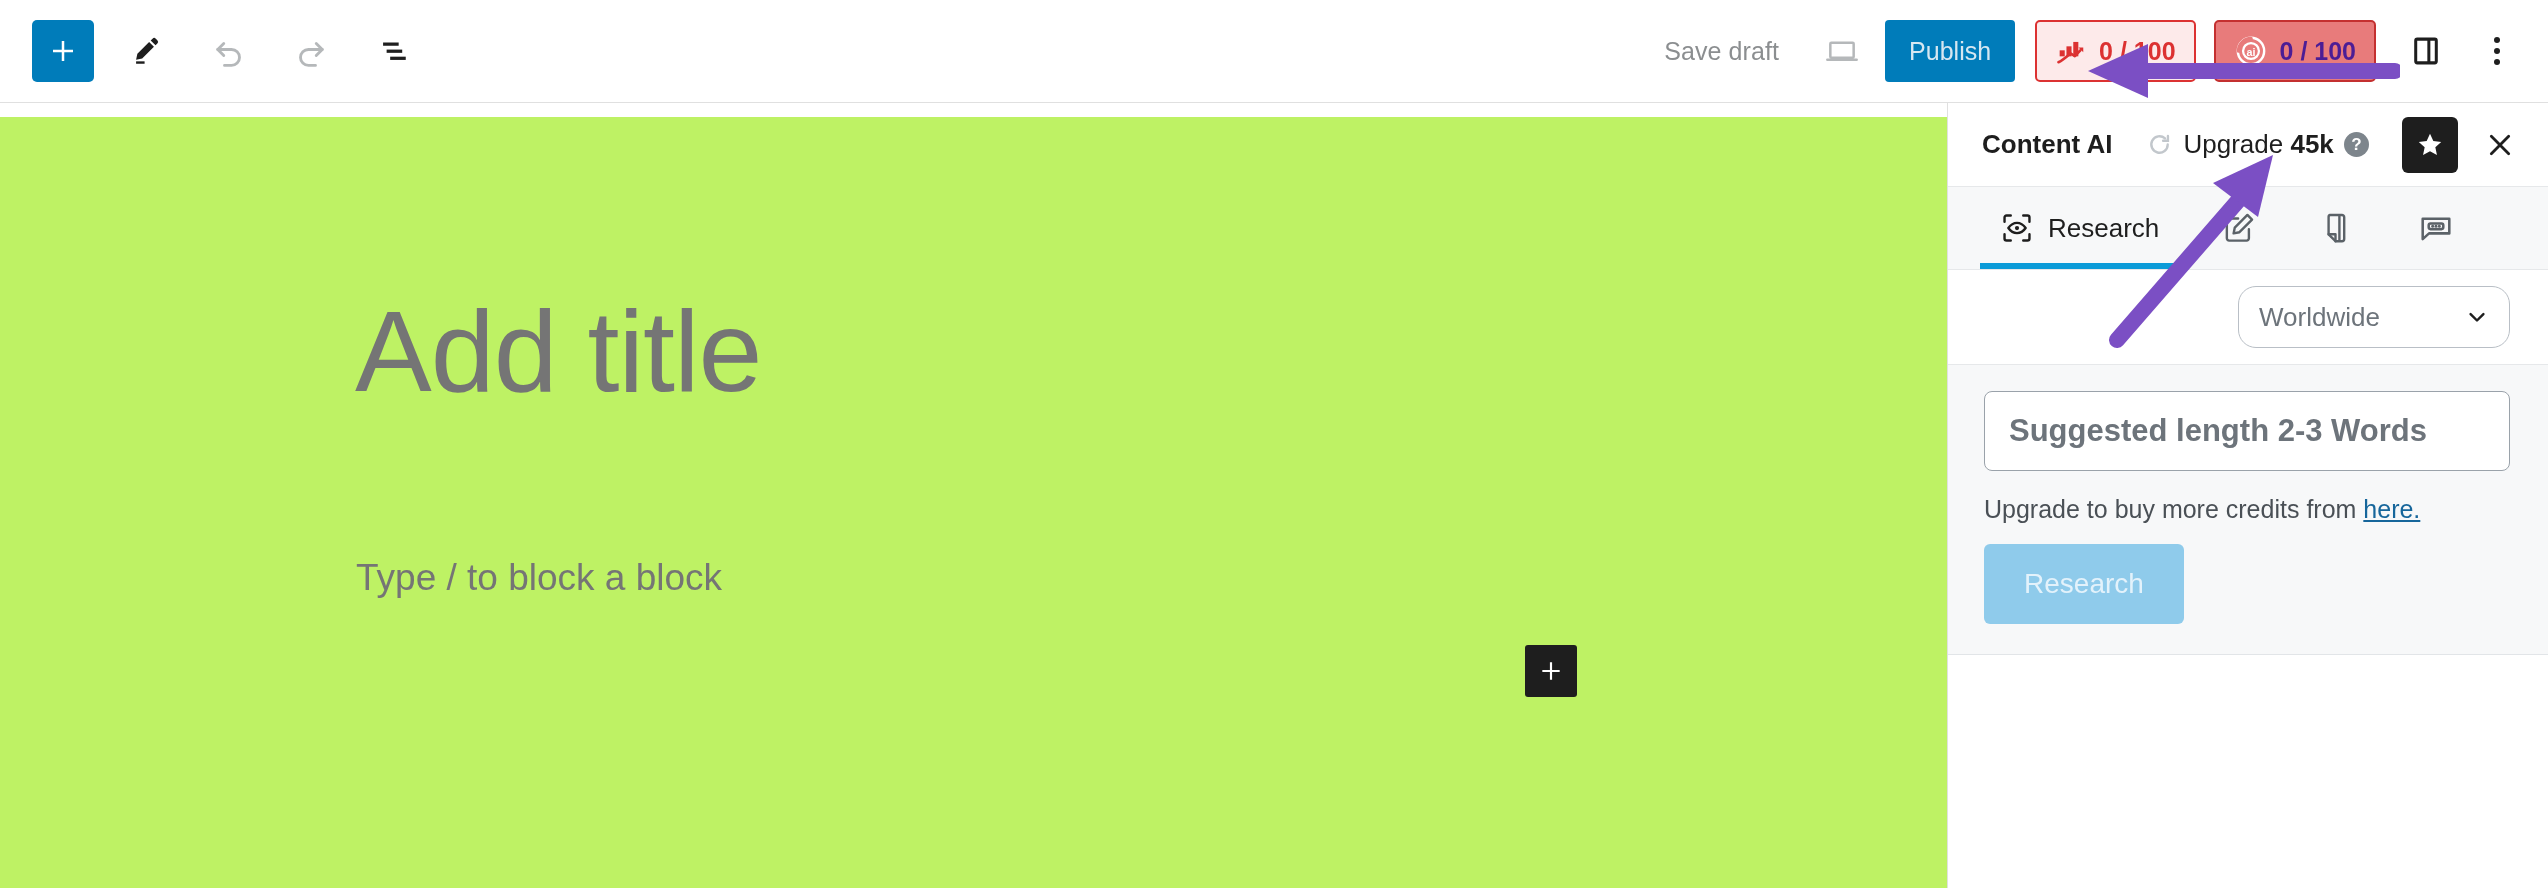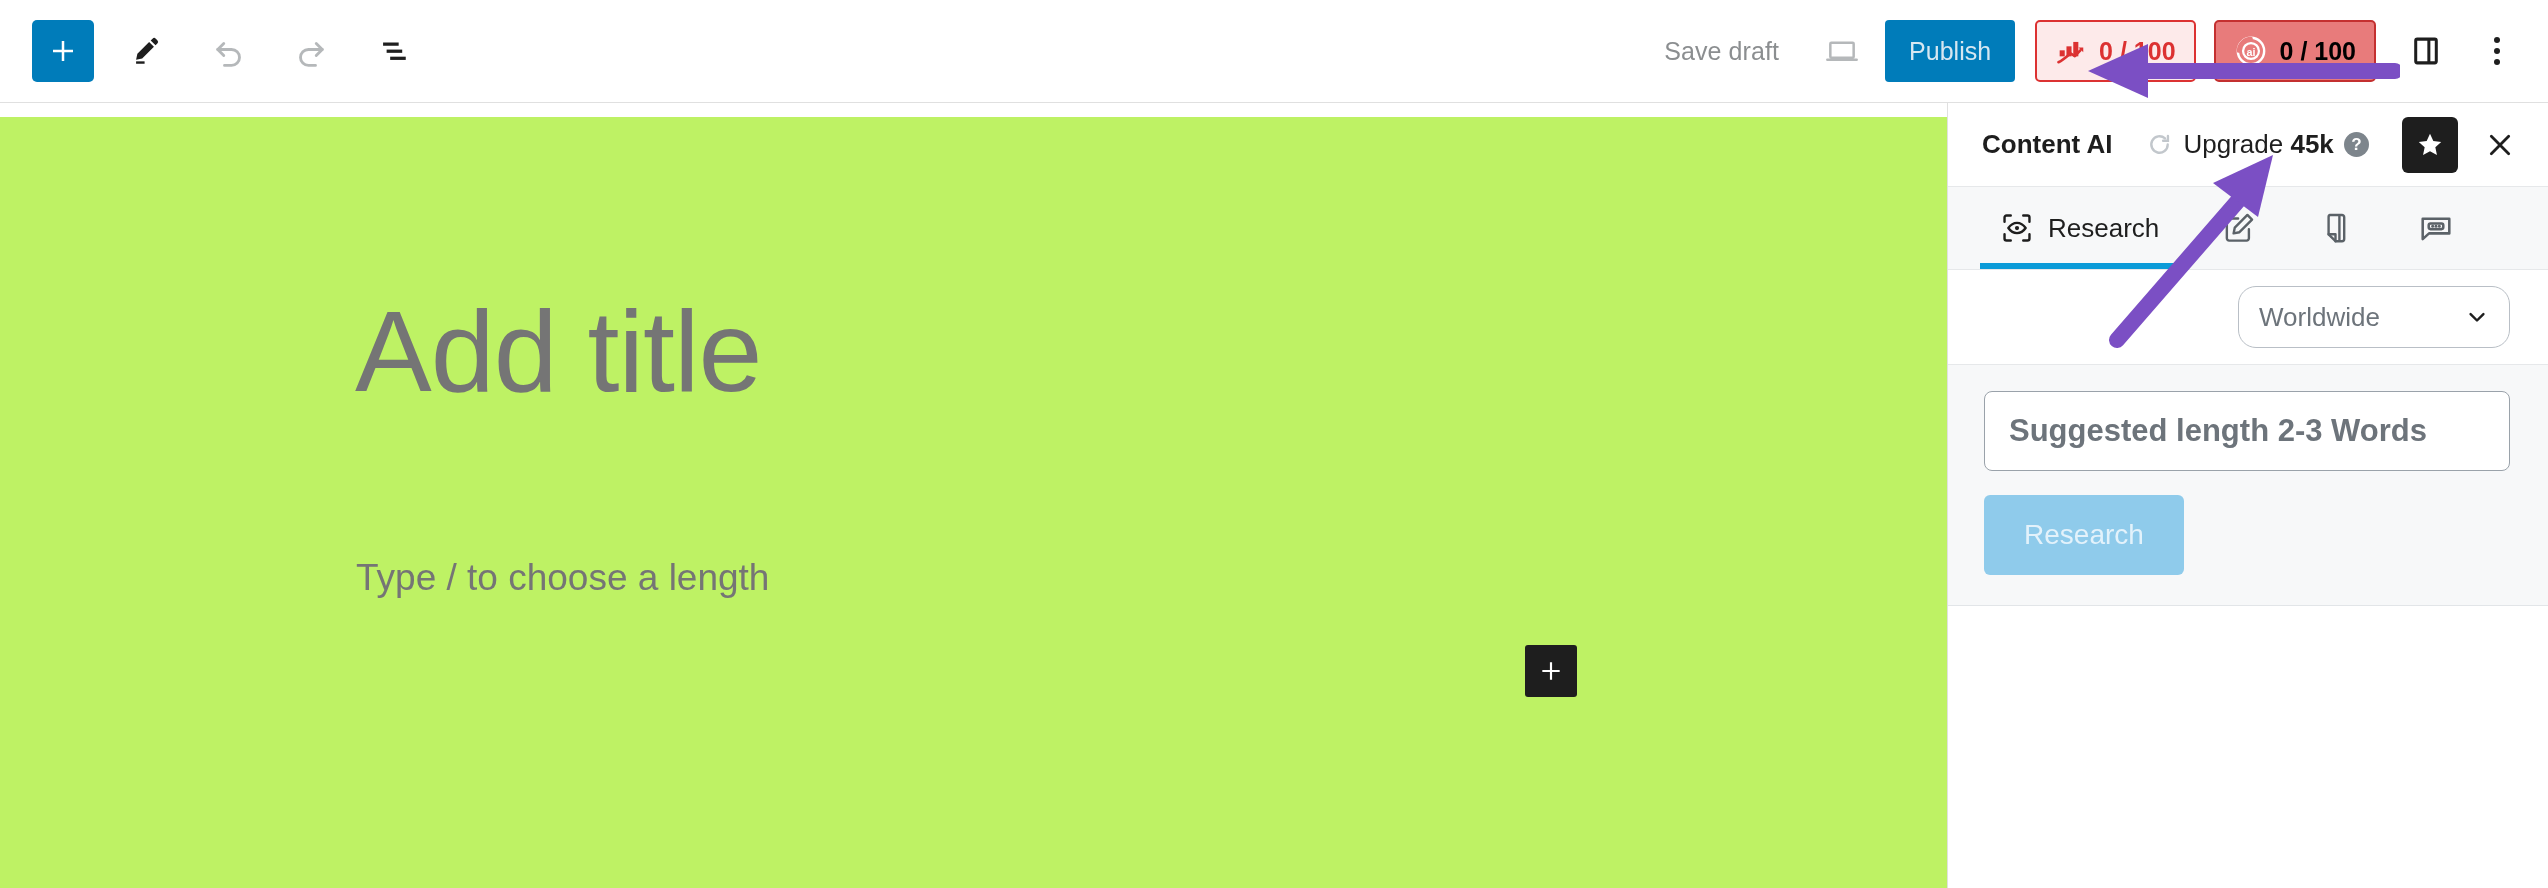--- a/index.html
+++ b/index.html
@@ -100,21 +100,21 @@
   }
   .score-seo {
     background: #fdeaea;
     border: 2px solid #dc3232;
     color: #dc3232;
     margin-right: 18px;
   }
   .score-ai {
     background: #e87b7b;
     border: 2px solid #c43030;
-    color: #000000;
+    color: #4c1d95;
     margin-right: 22px;
   }
   .sidebar-toggle-btn {
     width: 56px; height: 62px;
     display: flex; align-items: center; justify-content: center;
     cursor: pointer;
     margin-right: 18px;
   }
   .kebab-btn {
     width: 50px; height: 62px;
@@ -433,21 +433,21 @@
       <div class="kebab-btn">
         <span class="kebab-dot"></span>
         <span class="kebab-dot"></span>
         <span class="kebab-dot"></span>
       </div>
     </div>
   </div>
 
   <div class="canvas">
     <div class="post-title">Add title</div>
-    <div class="block-placeholder">Type / to choose a length</div>
+    <div class="block-placeholder">Type / to block a block</div>
     <div class="inline-add-btn">
       <svg width="26" height="26" viewBox="0 0 24 24">
         <path d="M11 4h2v7h7v2h-7v7h-2v-7H4v-2h7z" fill="#ffffff"></path>
       </svg>
     </div>
   </div>
 
   <div class="sidebar">
 
     <div class="sb-header">
@@ -531,20 +531,23 @@
           <path d="M6.5 9.5l5.5 5.5 5.5-5.5"></path>
         </svg>
       </div>
     </div>
 
     <div class="sb-body">
 
 
       <input class="kw-input" type="text" placeholder="Suggested length 2-3 Words" style="">
 
+      <div class="upgrade-line">
+        <span>Upgrade to buy more credits from </span><a href="#">here.</a>
+      </div>
 
       <button class="research-btn">Research</button>
     </div>
   </div>
 
   <svg class="annot" id="arrow-sidebar-toggle" width="330" height="70" viewBox="0 0 330 70">
     <path d="M325 33 H70" stroke="#7b4fc4" stroke-width="16" stroke-linecap="round" fill="none"></path>
     <path d="M18 33 L78 6 L78 60 Z" fill="#7b4fc4"></path>
   </svg>
 

